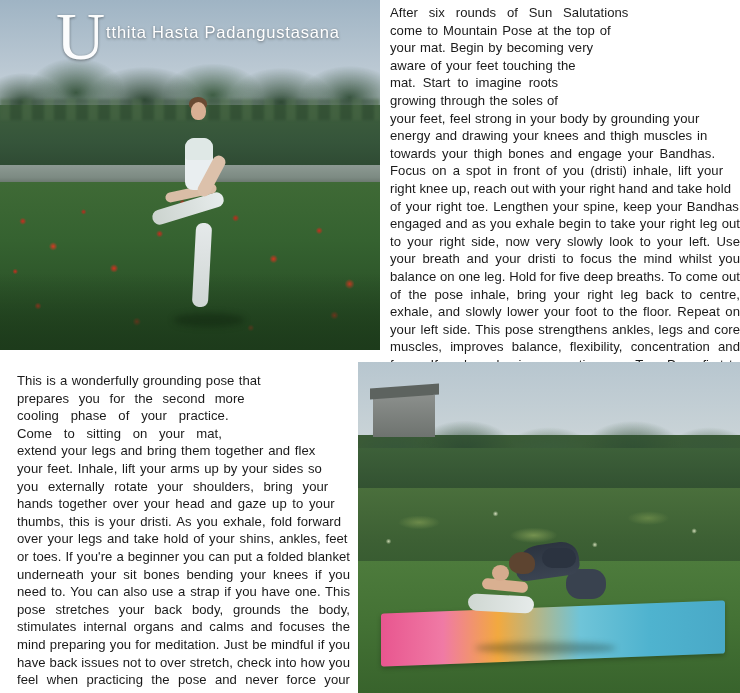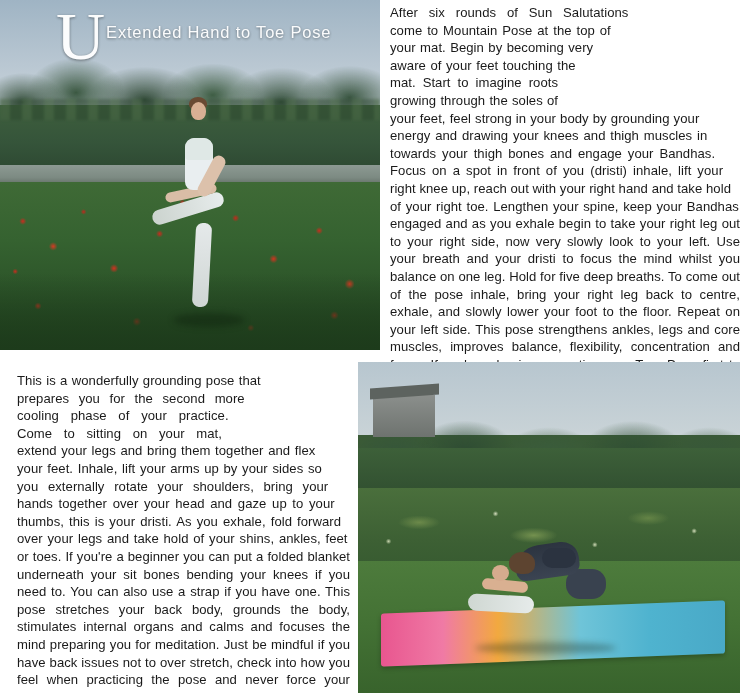--- a/index.html
+++ b/index.html
@@ -283,21 +283,21 @@
         <div class="t-arm-up"></div>
         <div class="t-hair"></div>
         <div class="t-head"></div>
         <div class="t-shadow"></div>
       </div>
     </div>
 
     <div class="title-overlay" id="top-title">
       <span class="dropcap">U</span>
       <span class="titles">
-        <div class="t2">Extended Hand to Toe Pose</div>
+        <div class="t1">tthita Hasta Padangustasana</div>
       </span>
     </div>
   </div>
 
   <div class="top-text">
     <div class="indent-wrap"></div>
     <div class="indent-wrap2"></div>
     <p class="copy top">After six rounds of Sun Salutations come to Mountain Pose at the top of your mat. Begin by becoming very aware of your feet touching the mat. Start to imagine roots growing through the soles of your feet, feel strong in your body by grounding your energy and drawing your knees and thigh muscles in towards your thigh bones and engage your Bandhas. Focus on a spot in front of you (dristi) inhale, lift your right knee up, reach out with your right hand and take hold of your right toe. Lengthen your spine, keep your Bandhas engaged and as you exhale begin to take your right leg out to your right side, now very slowly look to your left. Use your breath and your dristi to focus the mind whilst you balance on one leg. Hold for five deep breaths. To come out of the pose inhale, bring your right leg back to centre, exhale, and slowly lower your foot to the floor. Repeat on your left side. This pose strengthens ankles, legs and core muscles, improves balance, flexibility, concentration and focus. If you're a beginner practice your Tree Pose first to build strength and confidence.</p>
   </div>
 

